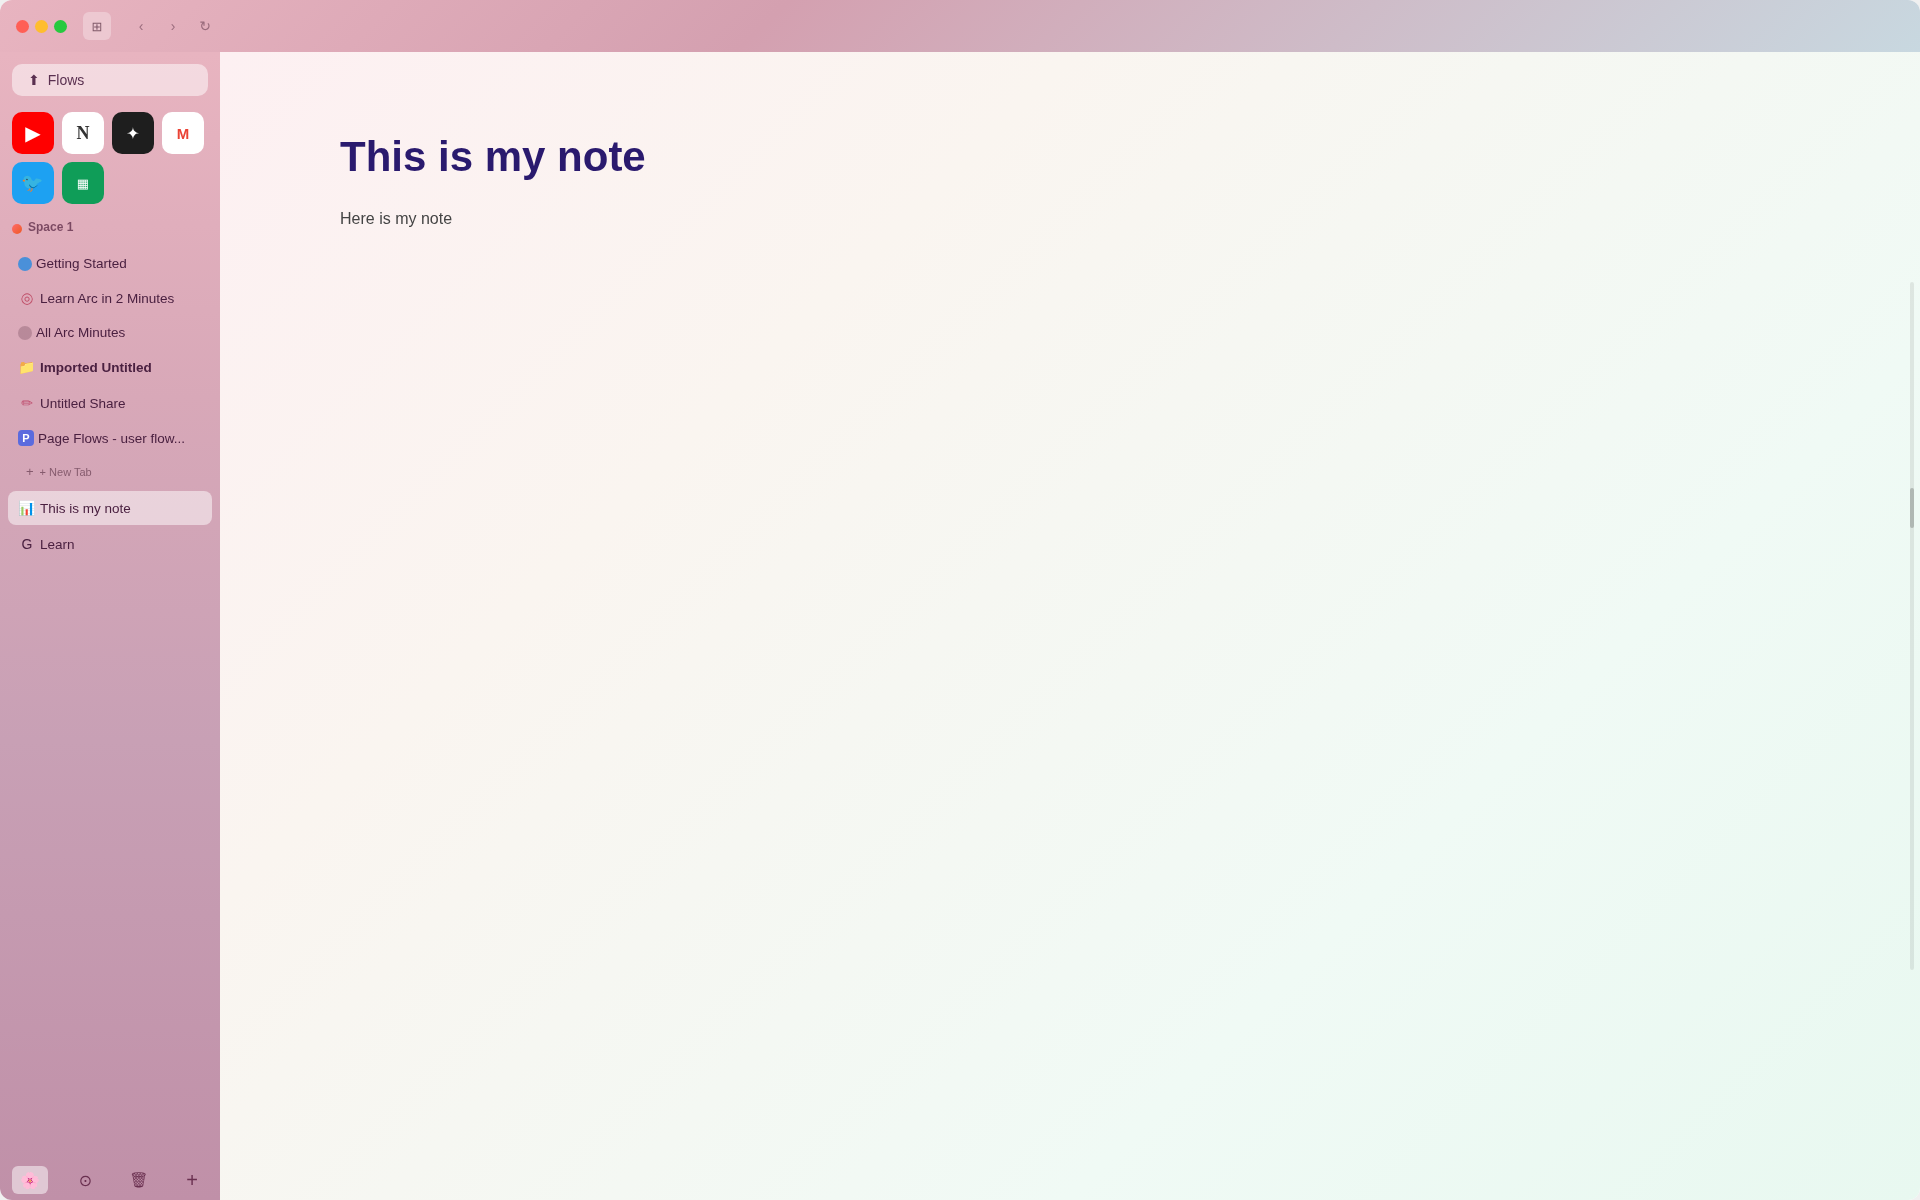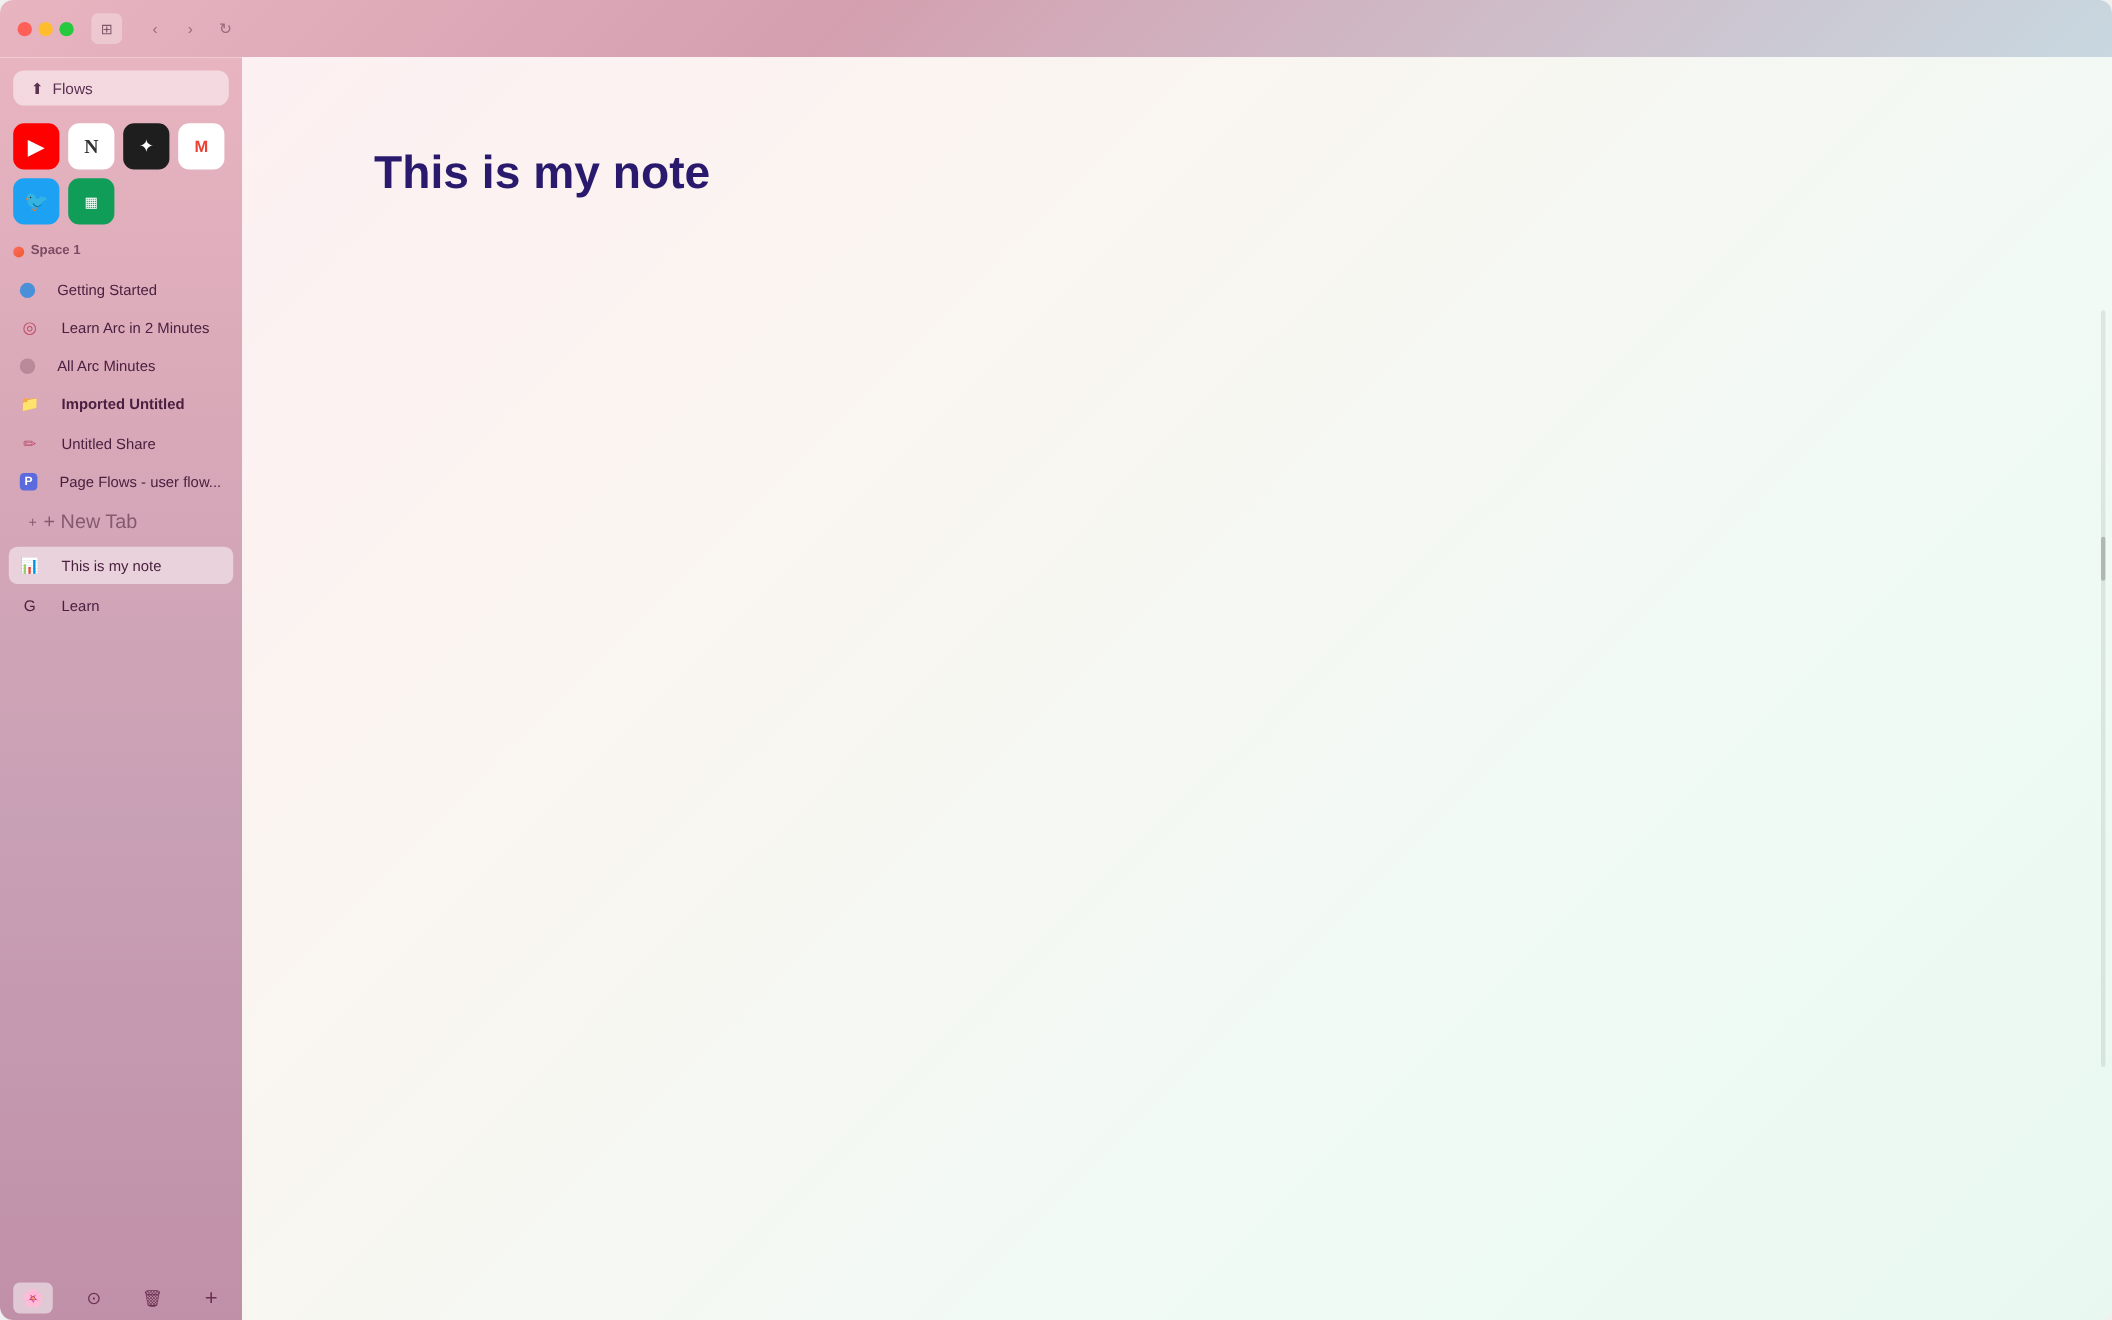--- a/index.html
+++ b/index.html
@@ -169,21 +169,21 @@
       flex: 1;
       overflow-y: auto;
       padding: 0 8px;
     }
 
     .nav-items::-webkit-scrollbar { display: none; }
 
     .nav-item {
       display: flex;
       align-items: center;
-      gap: 20px;
+      gap: 4px;
       padding: 8px 10px;
       border-radius: 8px;
       cursor: pointer;
       font-size: 13.5px;
       color: #4a2040;
       font-weight: 400;
       margin-bottom: 2px;
       white-space: nowrap;
       overflow: hidden;
       text-overflow: ellipsis;
@@ -398,21 +398,21 @@
           <span>Untitled Share</span>
         </div>
 
         <div class="nav-item">
           <div class="nav-icon" style="background:#5b6bde;color:white;border-radius:4px;font-size:11px;font-weight:bold;width:16px;height:16px;display:flex;align-items:center;justify-content:center;">P</div>
           <span>Page Flows - user flow...</span>
         </div>
 
         <div class="new-tab-btn">
           <span>+</span>
-          <span style="font-size:18px;">+ New Tab</span>
+          <span style="font-size:11px;">+ New Tab</span>
         </div>
 
         <div class="nav-item active">
           <div class="nav-icon" style="color:#d4304a;font-size:14px;">📊</div>
           <span>This is my note</span>
         </div>
 
         <div class="nav-item">
           <div class="nav-icon" style="font-size:14px;">G</div>
           <span>Learn</span>
@@ -431,19 +431,20 @@
         </div>
         <div class="bottom-icon">
           <span style="color:#6a3050;font-size:20px;font-weight:300;">+</span>
         </div>
       </div>
     </div>
 
     <div class="content-area">
       <div class="content-inner">
         <h1 class="note-title">This is my note</h1>
+        <p class="note-body">Here is my note</p>
       </div>
       <div class="scrollbar-track">
         <div class="scrollbar-thumb"></div>
       </div>
     </div>
   </div>
 </div>
 
 </body></html>

